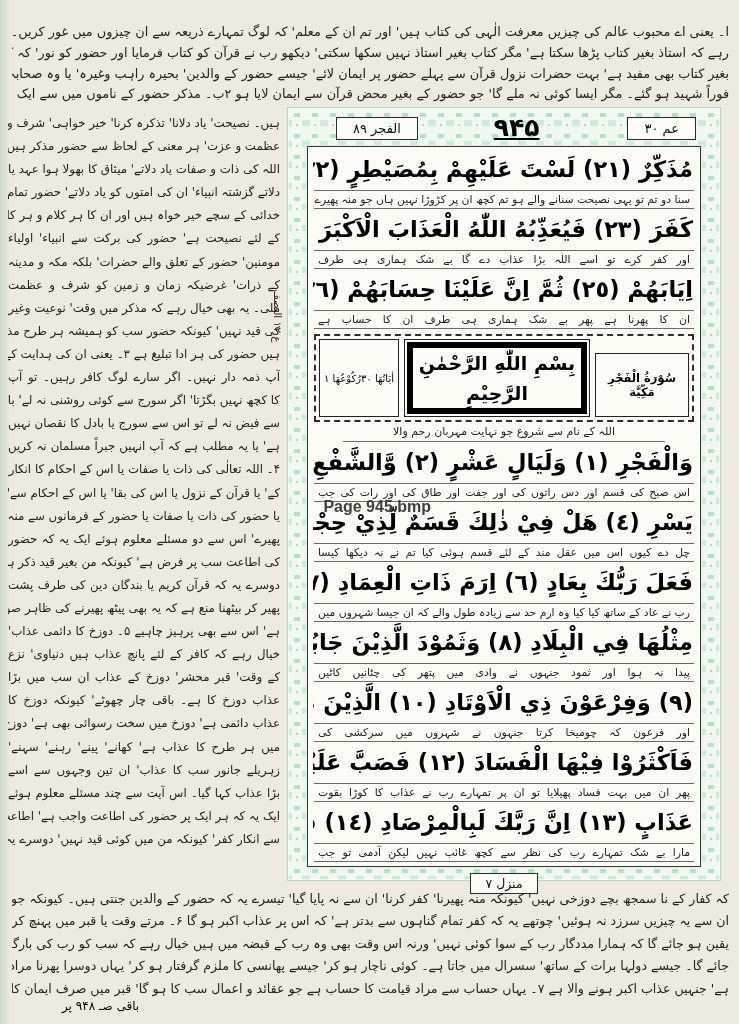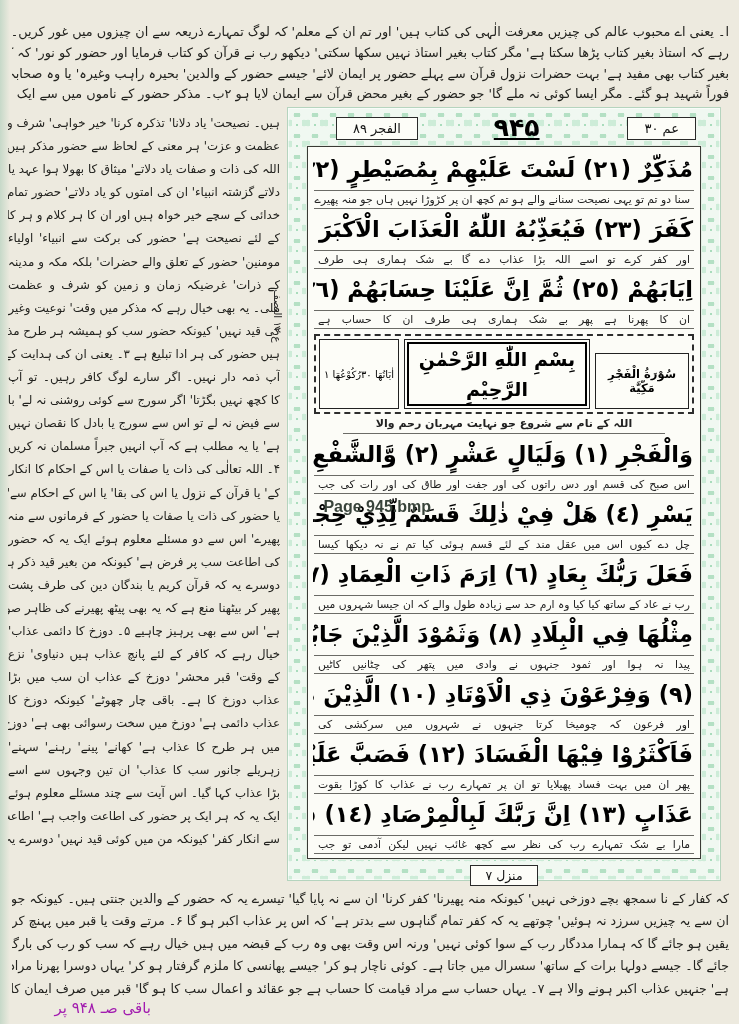--- a/index.html
+++ b/index.html
@@ -17,21 +17,21 @@
   .jline{
     direction:rtl; text-align:justify; text-align-last:justify;
     white-space:nowrap; overflow:hidden; color:#23231f;
   }
   .left-col{position:absolute; top:112px; right:459px; left:8px; width:272px;}
   .left-col .jline{font-size:11.8px; line-height:23.1px;}
   .bottom-block{position:absolute; top:888px; right:10px; left:12px;}
   .bottom-block .jline{font-size:12.6px; line-height:22.4px;}
   .continuation{
     position:absolute; top:999px; right:588px; left:62px;
-    font-size:15px; color:#a21caf; text-align:center; direction:rtl; white-space:nowrap;
+    font-size:12px; color:#000000; text-align:left; direction:rtl; white-space:nowrap;
   }
   .margin-note{
     position:absolute; top:274px; right:455px; width:30px; height:84px;
     writing-mode:vertical-rl; font-size:10.5px; letter-spacing:1px;
     color:#222; text-align:center;
   }
   
   .quran-frame{
     position:absolute; top:107px; right:18px; left:287px; width:434px; height:774px;
     box-sizing:border-box;
@@ -78,28 +78,28 @@
     display:flex; align-items:stretch; gap:5px; direction:rtl;
     border:2px dashed #2d2d2d; padding:3px; margin:5px 1px 1px 1px; background:#fcfcf7;
   }
   .banner .b-box{
     border:1px solid #222; background:#fdfdf8; color:#000;
     display:flex; align-items:center; justify-content:center; text-align:center;
   }
   .b-surah{flex:0 0 88px; font-size:11.5px; line-height:14px; padding:2px; font-weight:bold;margin-top:14px;}
   .b-bismillah-outer{flex:1 1 auto; padding:2px;}
   .b-bismillah-inner{
-    border:2px solid #000000; height:100%; box-sizing:border-box;
+    border:6px solid #000000; height:100%; box-sizing:border-box;
     display:flex; align-items:center; justify-content:center;
     font-size:19px; font-weight:bold; line-height:30px;
   }
   .b-ayat{flex:0 0 74px; font-size:10px; line-height:13px; flex-direction:row; padding:2px;}
   .banner-translation{
     font-size:11px; line-height:18px; color:#222; text-align:center;
-    border-bottom:1px solid #6b6b66; margin:0 30px; direction:rtl;font-weight:bold;
+    border-bottom:1px solid #6b6b66; margin:0 30px; direction:rtl;
   }
   .manzil-box{
     margin:6px auto 0 auto; width:max-content; background:#fdfdf8;
     border:1px solid #2a2a2a; font-size:12.5px; padding:0 14px; line-height:19px; color:#111;
   }
   
   .file-overlay{
     position:absolute; top:498px; right:308px; left:337px; width:max-content;
     font-family:"Liberation Sans", sans-serif; font-size:16px; font-weight:bold;
     color:#38433a; text-shadow:1px 1px 0 #dcead e0, 1px 1px 0 #d8e8dd;

